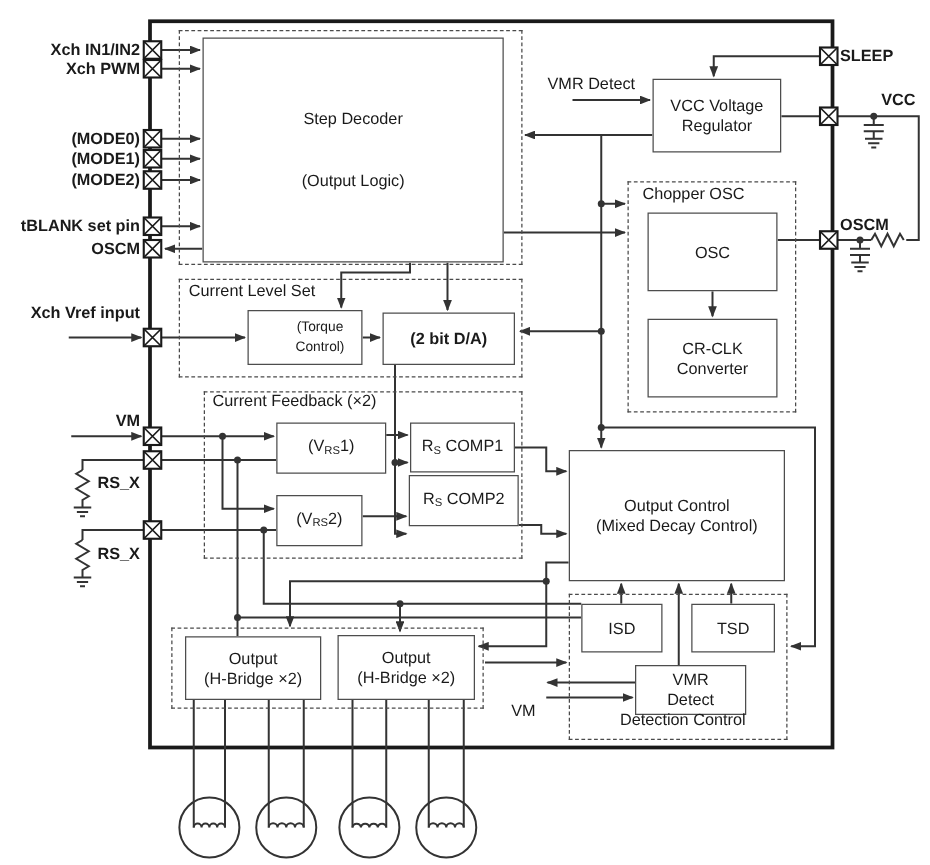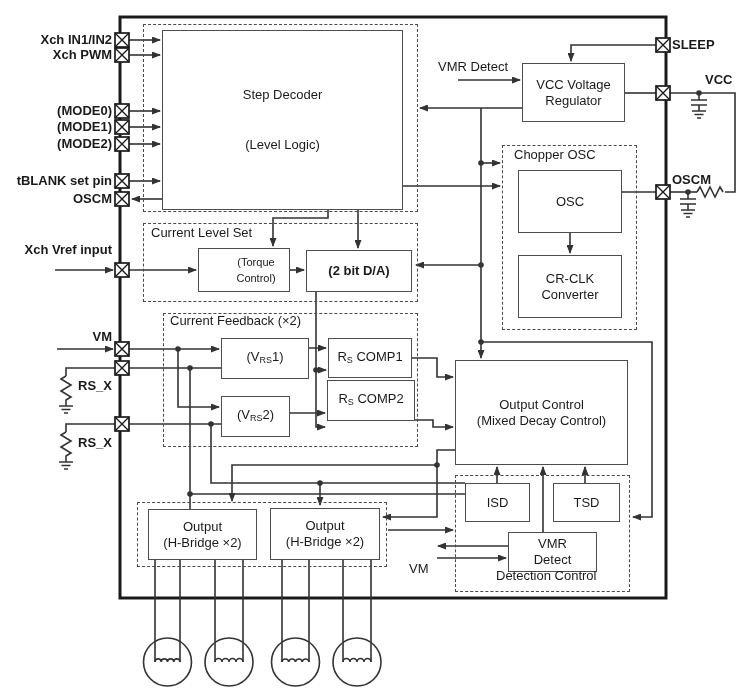--- a/index.html
+++ b/index.html
@@ -188,21 +188,21 @@
 
   <div class="dash" style="left:143px;top:24px;width:275px;height:188px"></div>
   <div class="dash" style="left:502px;top:145px;width:135px;height:185px"></div>
   <div class="dash" style="left:143px;top:223px;width:275px;height:79px"></div>
   <div class="dash" style="left:163px;top:313px;width:255px;height:134px"></div>
   <div class="dash" style="left:455px;top:475px;width:175px;height:117px"></div>
   <div class="dash" style="left:137px;top:502px;width:250px;height:65px"></div>
 
   <div class="blk gap18" style="left:162px;top:30px;width:241px;height:180px">
     <div>Step Decoder</div>
-    <div>(Level Logic)</div>
+    <div>(Output Logic)</div>
   </div>
 
   <div class="blk" style="left:522px;top:63px;width:103px;height:59px">
     <div>VCC Voltage</div>
     <div>Regulator</div>
   </div>
 
   <div class="blk" style="left:518px;top:170px;width:104px;height:63px">
     <div>OSC</div>
   </div>

